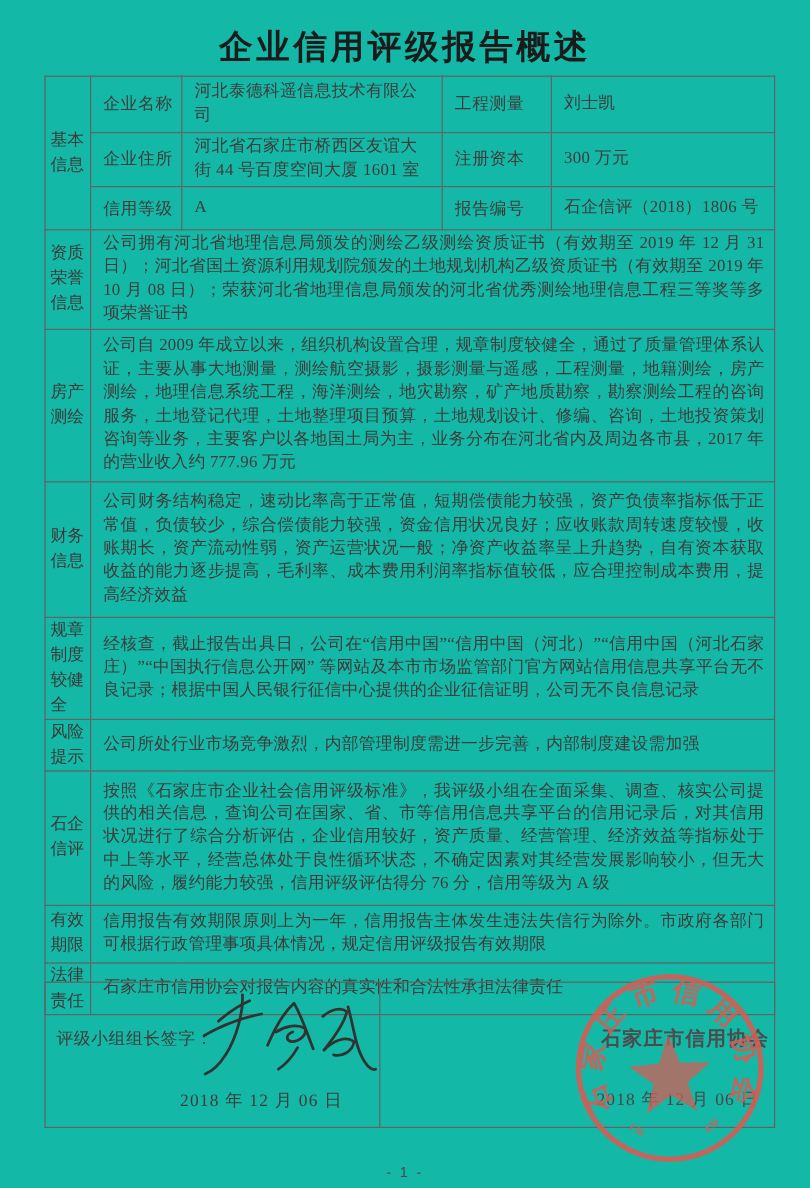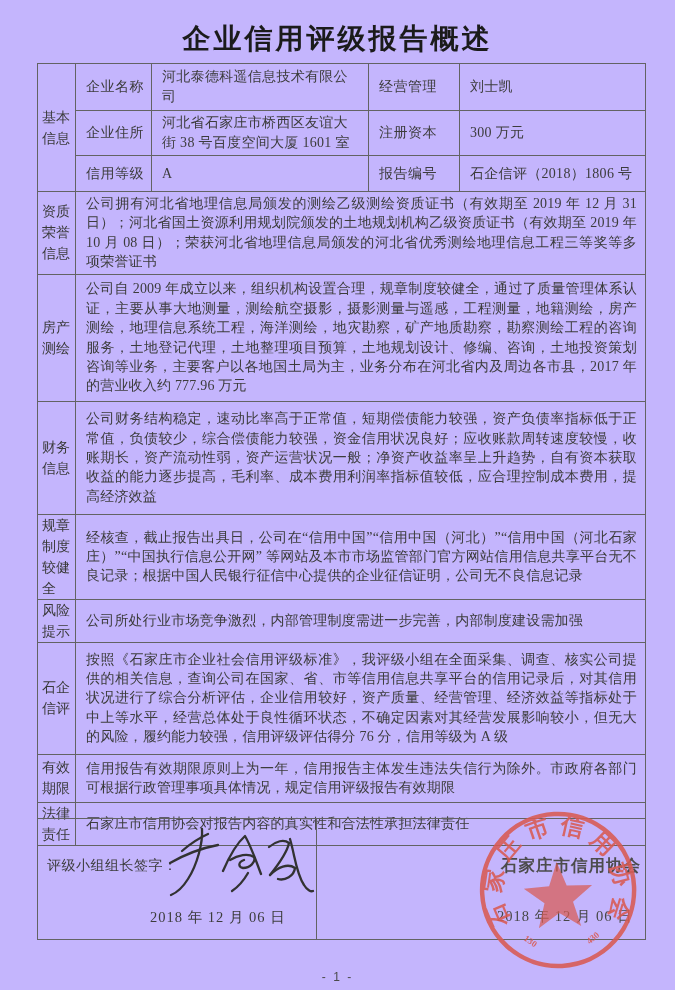--- a/index.html
+++ b/index.html
@@ -1,19 +1,19 @@
 <!DOCTYPE html>
 <html><head>
 <meta charset="utf-8">
 <style>
   * { margin:0; padding:0; box-sizing:border-box; }
   html,body { background:#e8e8e6; }
   .page {
     position:relative; width:675px; height:990px; margin:0 auto;
-    background:#c4b5fd; overflow:hidden;
+    background:#14b8a6; overflow:hidden;
     font-family:"Liberation Serif","DejaVu Serif",serif;
     color:#3c3c3c;
   }
   .doc-title {
     position:absolute; top:20px; left:0; width:675px;
     text-align:center; font-size:28px; font-weight:bold;
     letter-spacing:3px; color:#1b1b1b;
   }
   table { border-collapse:collapse; table-layout:fixed; }
   td { border:1px solid #636363; vertical-align:middle; }
@@ -60,26 +60,26 @@
         <col style="width:76px">
         <col style="width:217px">
         <col style="width:91px">
         <col style="width:186px">
       </colgroup>
     <tbody>
         <tr style="height:47px">
       <td class="lbl" rowspan="3">基本信息</td>
       <td class="key">企业名称</td>
       <td class="val">河北泰德科遥信息技术有限公司</td>
-      <td class="key">经营管理</td>
+      <td class="key">工程测量</td>
       <td class="val">刘士凯</td>
     </tr>
     <tr style="height:42px">
       <td class="key">企业住所</td>
-      <td class="val">河北省石家庄市桥西区友谊大街 38 号百度空间大厦 1601 室</td>
+      <td class="val">河北省石家庄市桥西区友谊大街 44 号百度空间大厦 1601 室</td>
       <td class="key">注册资本</td>
       <td class="val">300 万元</td>
     </tr>
     <tr style="height:36px">
       <td class="key">信用等级</td>
       <td class="val">A</td>
       <td class="key">报告编号</td>
       <td class="val">石企信评（2018）1806 号</td>
     </tr>
     <tr style="height:80px">

